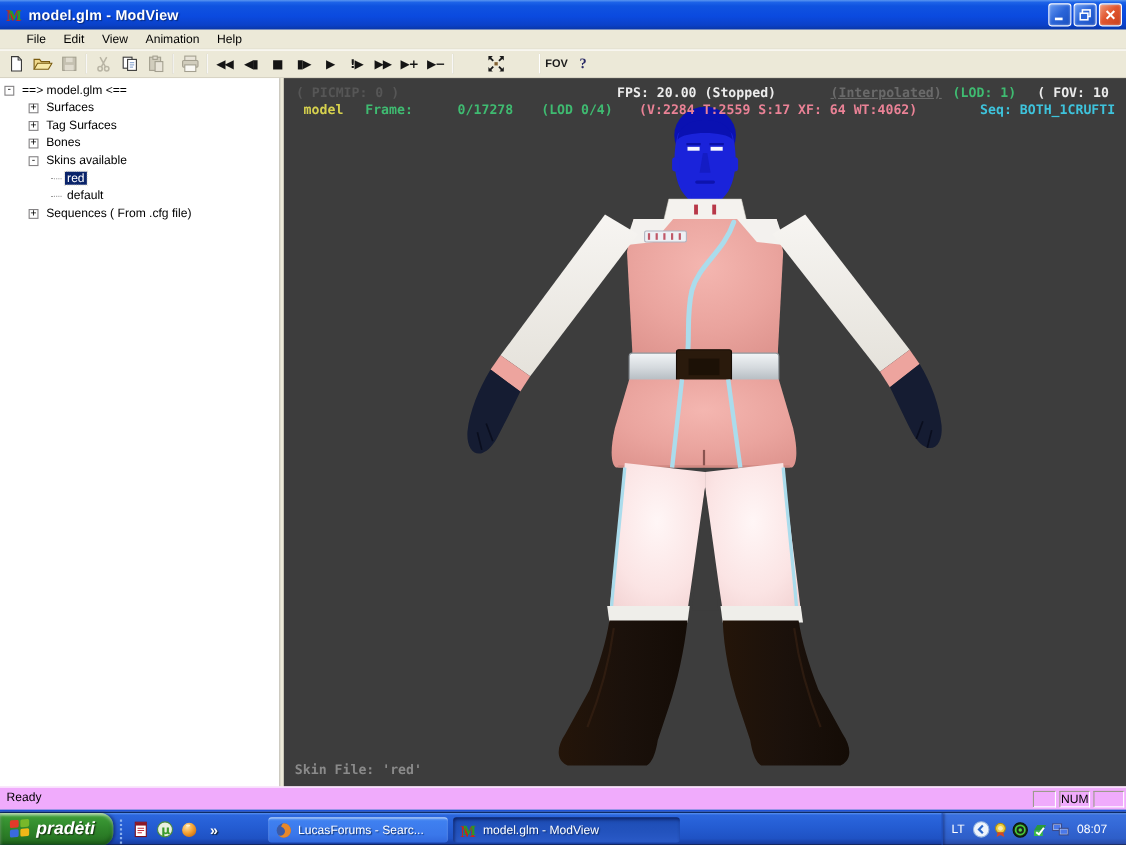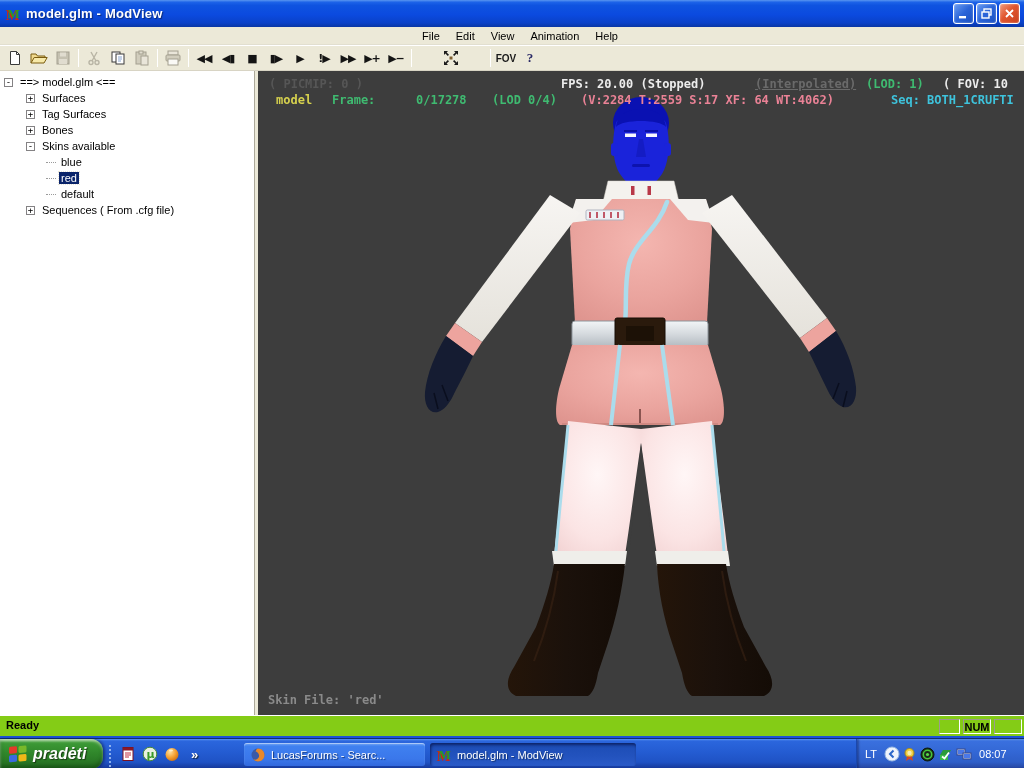--- a/index.html
+++ b/index.html
@@ -14,21 +14,21 @@
     display:flex; align-items:center; padding-left:4px; }
   .title-ico { width:18px; height:18px; display:inline-flex; align-items:center; justify-content:center; margin-right:4px; }
   .title-text { color:#fff; font-weight:bold; font-size:13px; text-shadow:1px 1px 1px #0a2a7a; letter-spacing:.2px; }
   .winbtns { position:absolute; right:4px; top:3px; display:flex; gap:2px; }
   .wb { width:21px; height:21px; border:1px solid #fff; border-radius:3px;
     background:linear-gradient(135deg,#6a9cf2 0%,#2a64d8 50%,#1a4fc0 100%);
     display:flex; align-items:center; justify-content:center; box-shadow:inset 0 0 2px rgba(255,255,255,.6); }
   .wb.close { background:linear-gradient(135deg,#f09a7c 0%,#e1562f 45%,#c8401e 100%); }
 
   .menubar { position:absolute; left:0; top:27px; width:1024px; height:18px; background:#ece9d8;
-    display:flex; align-items:center; padding-left:16px; border-bottom:1px solid #e2dfd0;justify-content:center;}
+    display:flex; align-items:center; padding-left:16px; border-bottom:1px solid #e2dfd0;}
   .menu-item { padding:2px 8px; color:#000; }
 
   .toolbar { position:absolute; left:0; top:45px; width:1024px; height:26px; background:#ece9d8;
     border-top:1px solid #fff; display:flex; align-items:center; padding-left:3px;
     border-bottom:1px solid #d8d4c4; }
   .tb-btn { width:24px; height:22px; display:flex; align-items:center; justify-content:center; border:1px solid transparent; border-radius:2px; }
   .tb-sep { width:1px; height:18px; background:#aca899; border-right:1px solid #fff; margin:0 3px; }
   .tb-glyph { font-family:"DejaVu Sans", sans-serif; font-size:11px; font-weight:bold; color:#141414; letter-spacing:-1px; white-space:nowrap; }
   .tb-text { font-size:8px; font-weight:bold; color:#1a1a1a; letter-spacing:0; }
   .tb-text.u { border-bottom:2px solid #4d7c0f;margin-top:48px; }
@@ -61,22 +61,22 @@
   .hud-fov    { left:685px; color:#ececec; }
   .hud-model  { left:18px;  color:#d6d14e; }
   .hud-framel { left:74px;  color:#3fbb71; }
   .hud-framev { left:158px; color:#3fbb71; }
   .hud-lod2   { left:234px; color:#3fbb71; }
   .hud-stats  { left:323px; color:#ea8296; }
   .hud-seq    { left:633px; color:#3ec3dc; }
   .skinfile { position:absolute; left:10px; bottom:8px; color:#8a8a8a;text-align:right; }
 
   
-  .statusbar { position:absolute; left:0; top:715px; width:1024px; height:21px; background:#84cc16;
-    border-top:1px solid #fff; padding:3px 0 0 6px; color:#000;font-weight:bold; }
+  .statusbar { position:absolute; left:0; top:715px; width:1024px; height:21px; background:#f0abfc;
+    border-top:1px solid #fff; padding:3px 0 0 6px; color:#000; }
   .sb-panel { position:absolute; top:3px; height:15px; border:1px solid;
     border-color:#9d9a8d #fff #fff #9d9a8d; font-size:11px; text-align:center; padding-top:1px; }
   .sb-p1 { right:64px; width:21px; }
   .sb-p2 { right:33px; width:28px; }
   .sb-p3 { right:2px;  width:28px; }
   .bottom-edge { position:absolute; left:0; top:736px; width:1024px; height:2px; background:#1c52d8; }
 
   
   .taskbar { position:absolute; left:0; top:738px; width:1024px; height:30px;
     background:linear-gradient(180deg,#5a94f4 0%,#2b66dd 7%,#245cd2 45%,#1f52c4 80%,#16399b 100%);
@@ -89,21 +89,21 @@
   .handle { width:5px; height:22px; margin:4px 3px 0 3px; border-left:2px dotted #a8c8f8; opacity:.8; float:left; }
   .qlaunch { position:absolute; left:106px; top:0; width:130px; height:30px; display:flex; align-items:center; }
   .ql-ico { width:22px; height:22px; display:flex; align-items:center; justify-content:center; }
   .ql-more { color:#fff; font-weight:bold; font-size:13px; margin-left:8px; text-shadow:1px 1px 1px #123; }
   .tasks { position:absolute; left:244px; top:4px; display:flex; gap:5px; }
   .task-btn { height:23px; border-radius:3px; display:flex; align-items:center; padding:0 6px; overflow:hidden;
     background:linear-gradient(180deg,#6aa0f4 0%,#3f80f0 15%,#3a77ea 70%,#3168dd 100%);
     box-shadow:inset 0 1px 1px rgba(255,255,255,.5); color:#fff; white-space:nowrap; }
   .task-btn.active { background:linear-gradient(180deg,#1c4cb4 0%,#2353be 60%,#2a5ac8 100%);
     box-shadow:inset 1px 2px 3px rgba(0,0,40,.55); }
-  .task-btn:nth-child(1) { width:181px; }
+  .task-btn:nth-child(1) { width:163px; }
   .task-btn:nth-child(2) { width:206px; }
   .task-ico { width:16px; height:16px; margin-right:5px; flex:none; display:inline-flex; }
   .task-label { font-size:11px; text-shadow:1px 1px 1px #10306e; }
   .tray { position:absolute; right:0; top:0; width:168px; height:30px; display:flex; align-items:center;
     background:rgba(255,255,255,.07); border-left:1px solid #1a47ae; box-shadow:inset 2px 0 2px rgba(0,0,40,.3);
     padding-left:8px; }
   .lang { color:#fff; font-size:11px; margin-right:6px; }
   .tray-ico { width:17px; height:17px; display:inline-flex; align-items:center; justify-content:center; margin-right:1px; }
   .clock { color:#fff; font-size:11px; margin-left:6px; }
 </style>
@@ -278,24 +278,20 @@
             <span class="expander">+</span>
             <span class="tree-label">Tag Surfaces</span>
           </div>
           <div class="tree-row lvl1">
             <span class="expander">+</span>
             <span class="tree-label">Bones</span>
           </div>
           <div class="tree-row lvl1">
             <span class="expander">-</span>
             <span class="tree-label">Skins available</span>
-          </div>
-          <div class="tree-row lvl2">
-            <span class="connector"></span>
-            <span class="tree-label">blue</span>
           </div>
           <div class="tree-row lvl2">
             <span class="connector"></span>
             <span class="tree-label selected">red</span>
           </div>
           <div class="tree-row lvl2">
             <span class="connector"></span>
             <span class="tree-label">default</span>
           </div>
           <div class="tree-row lvl1">

